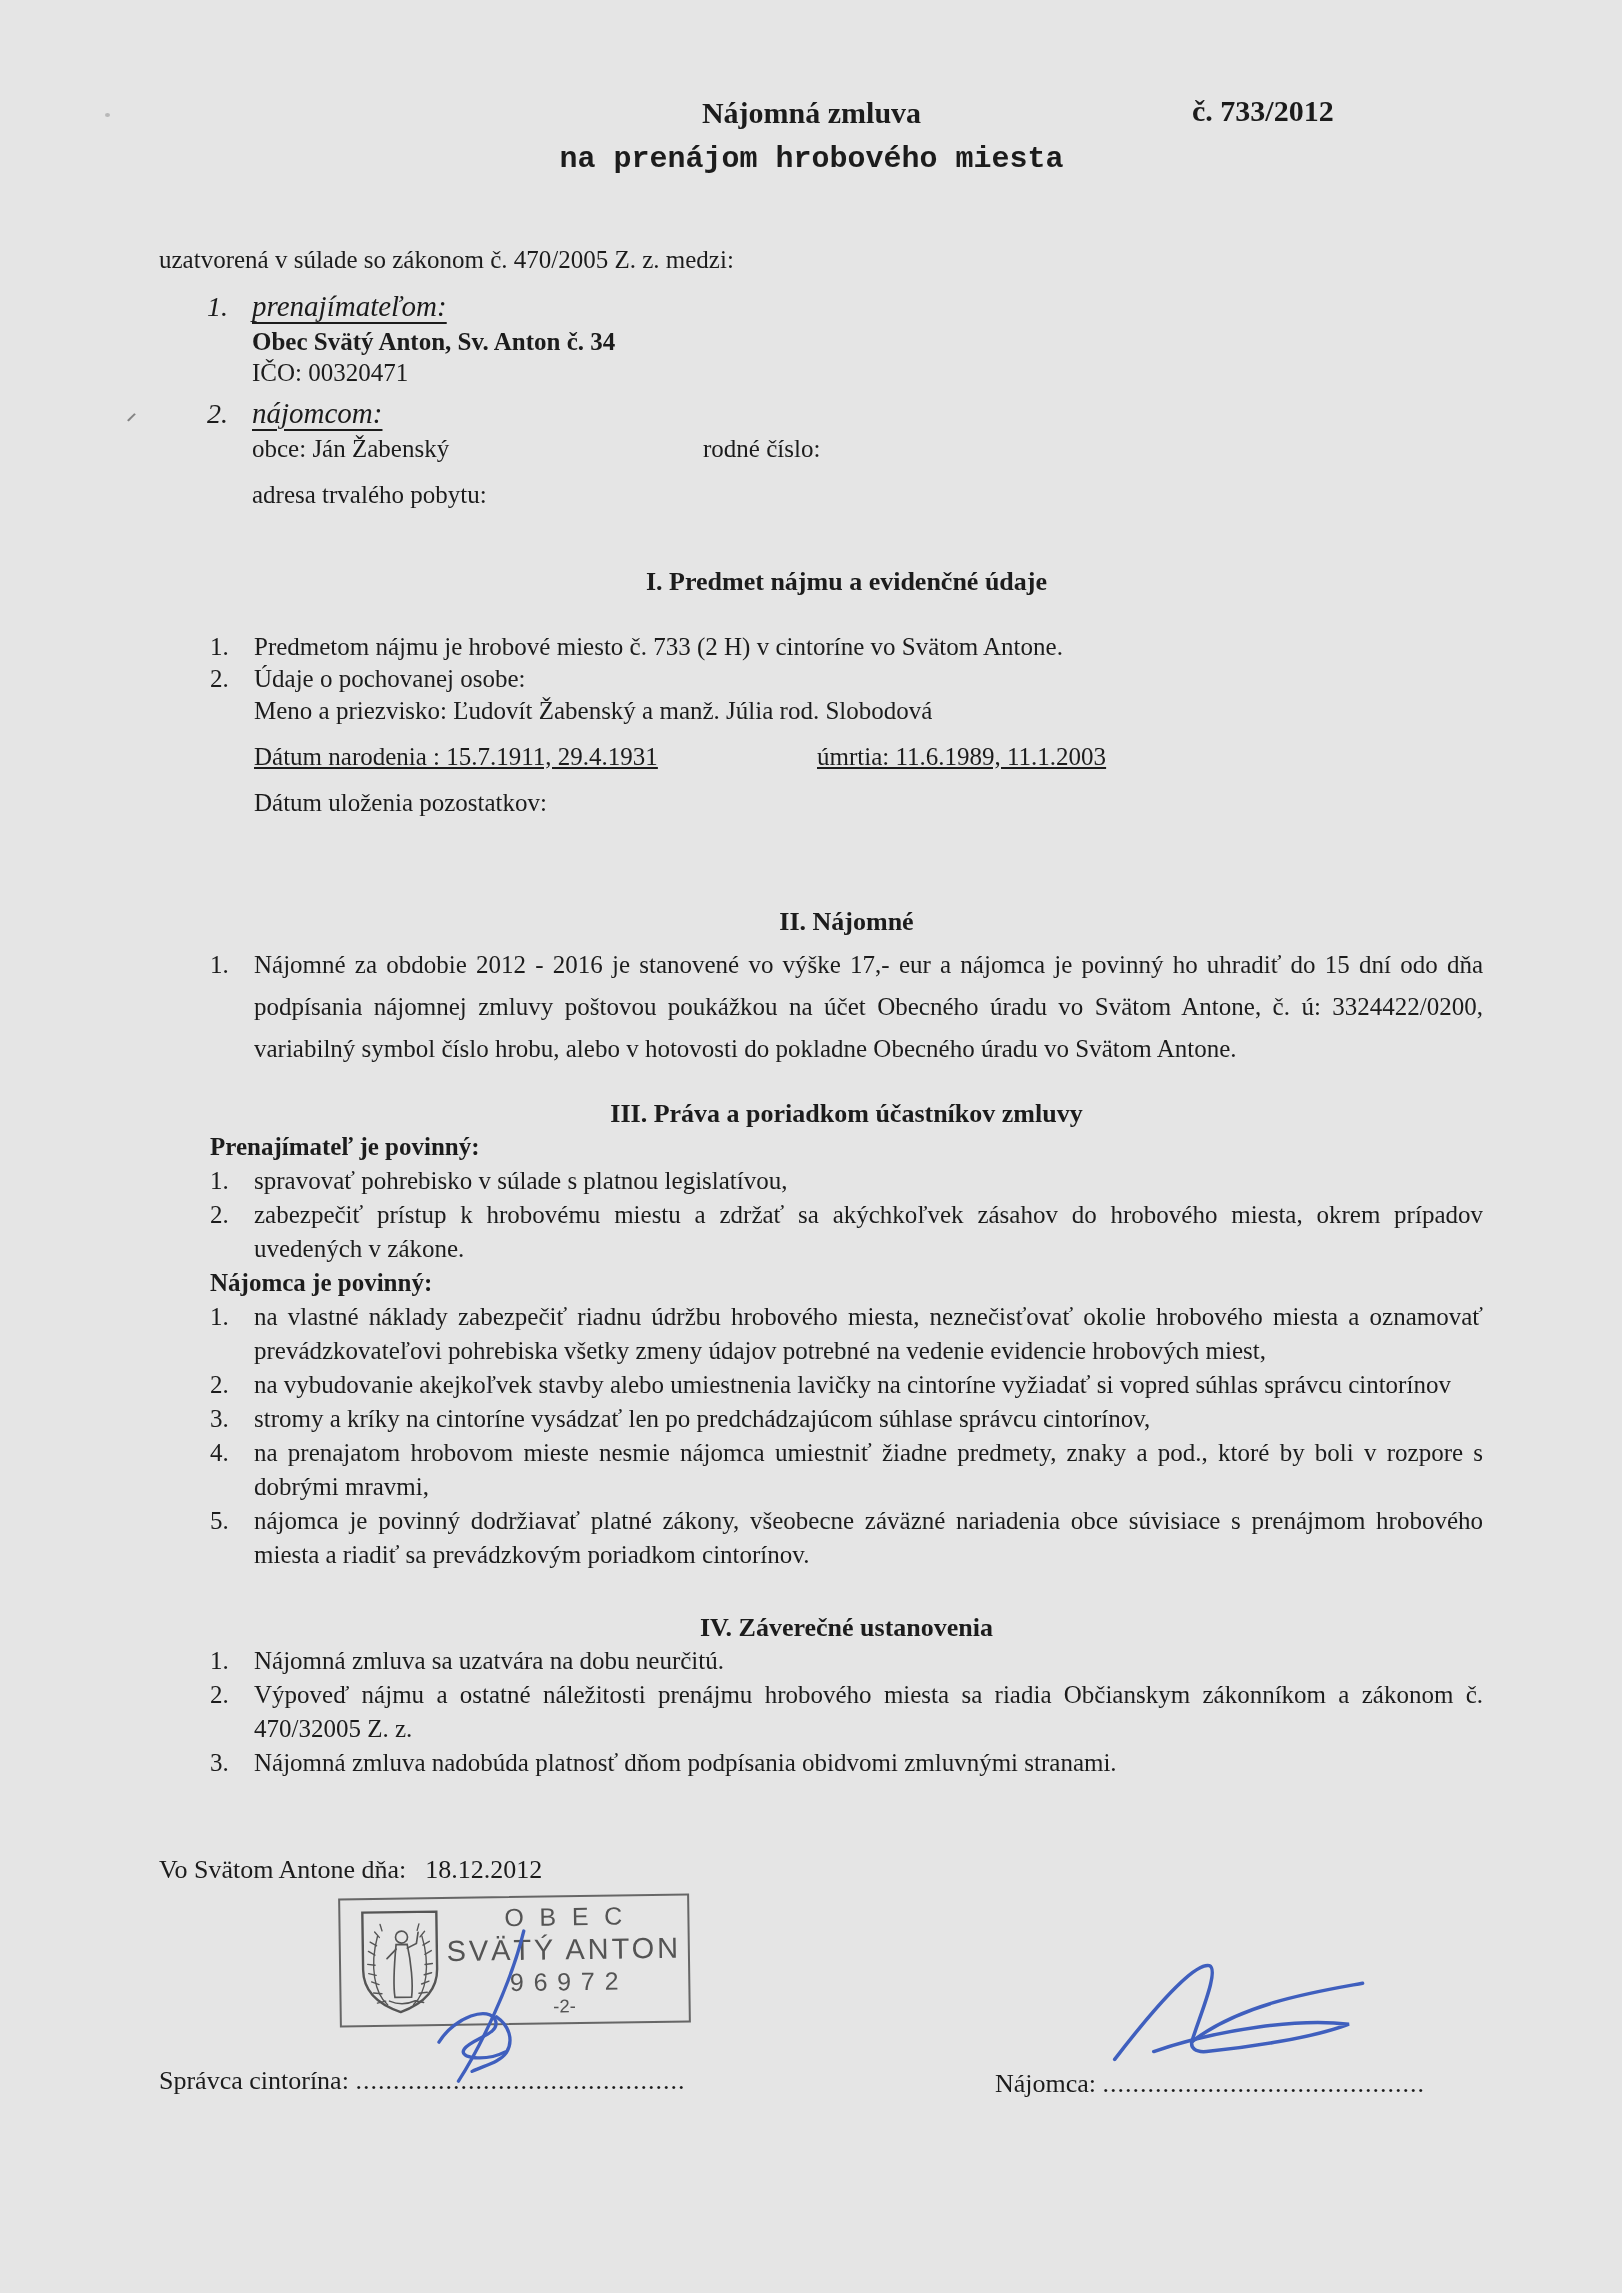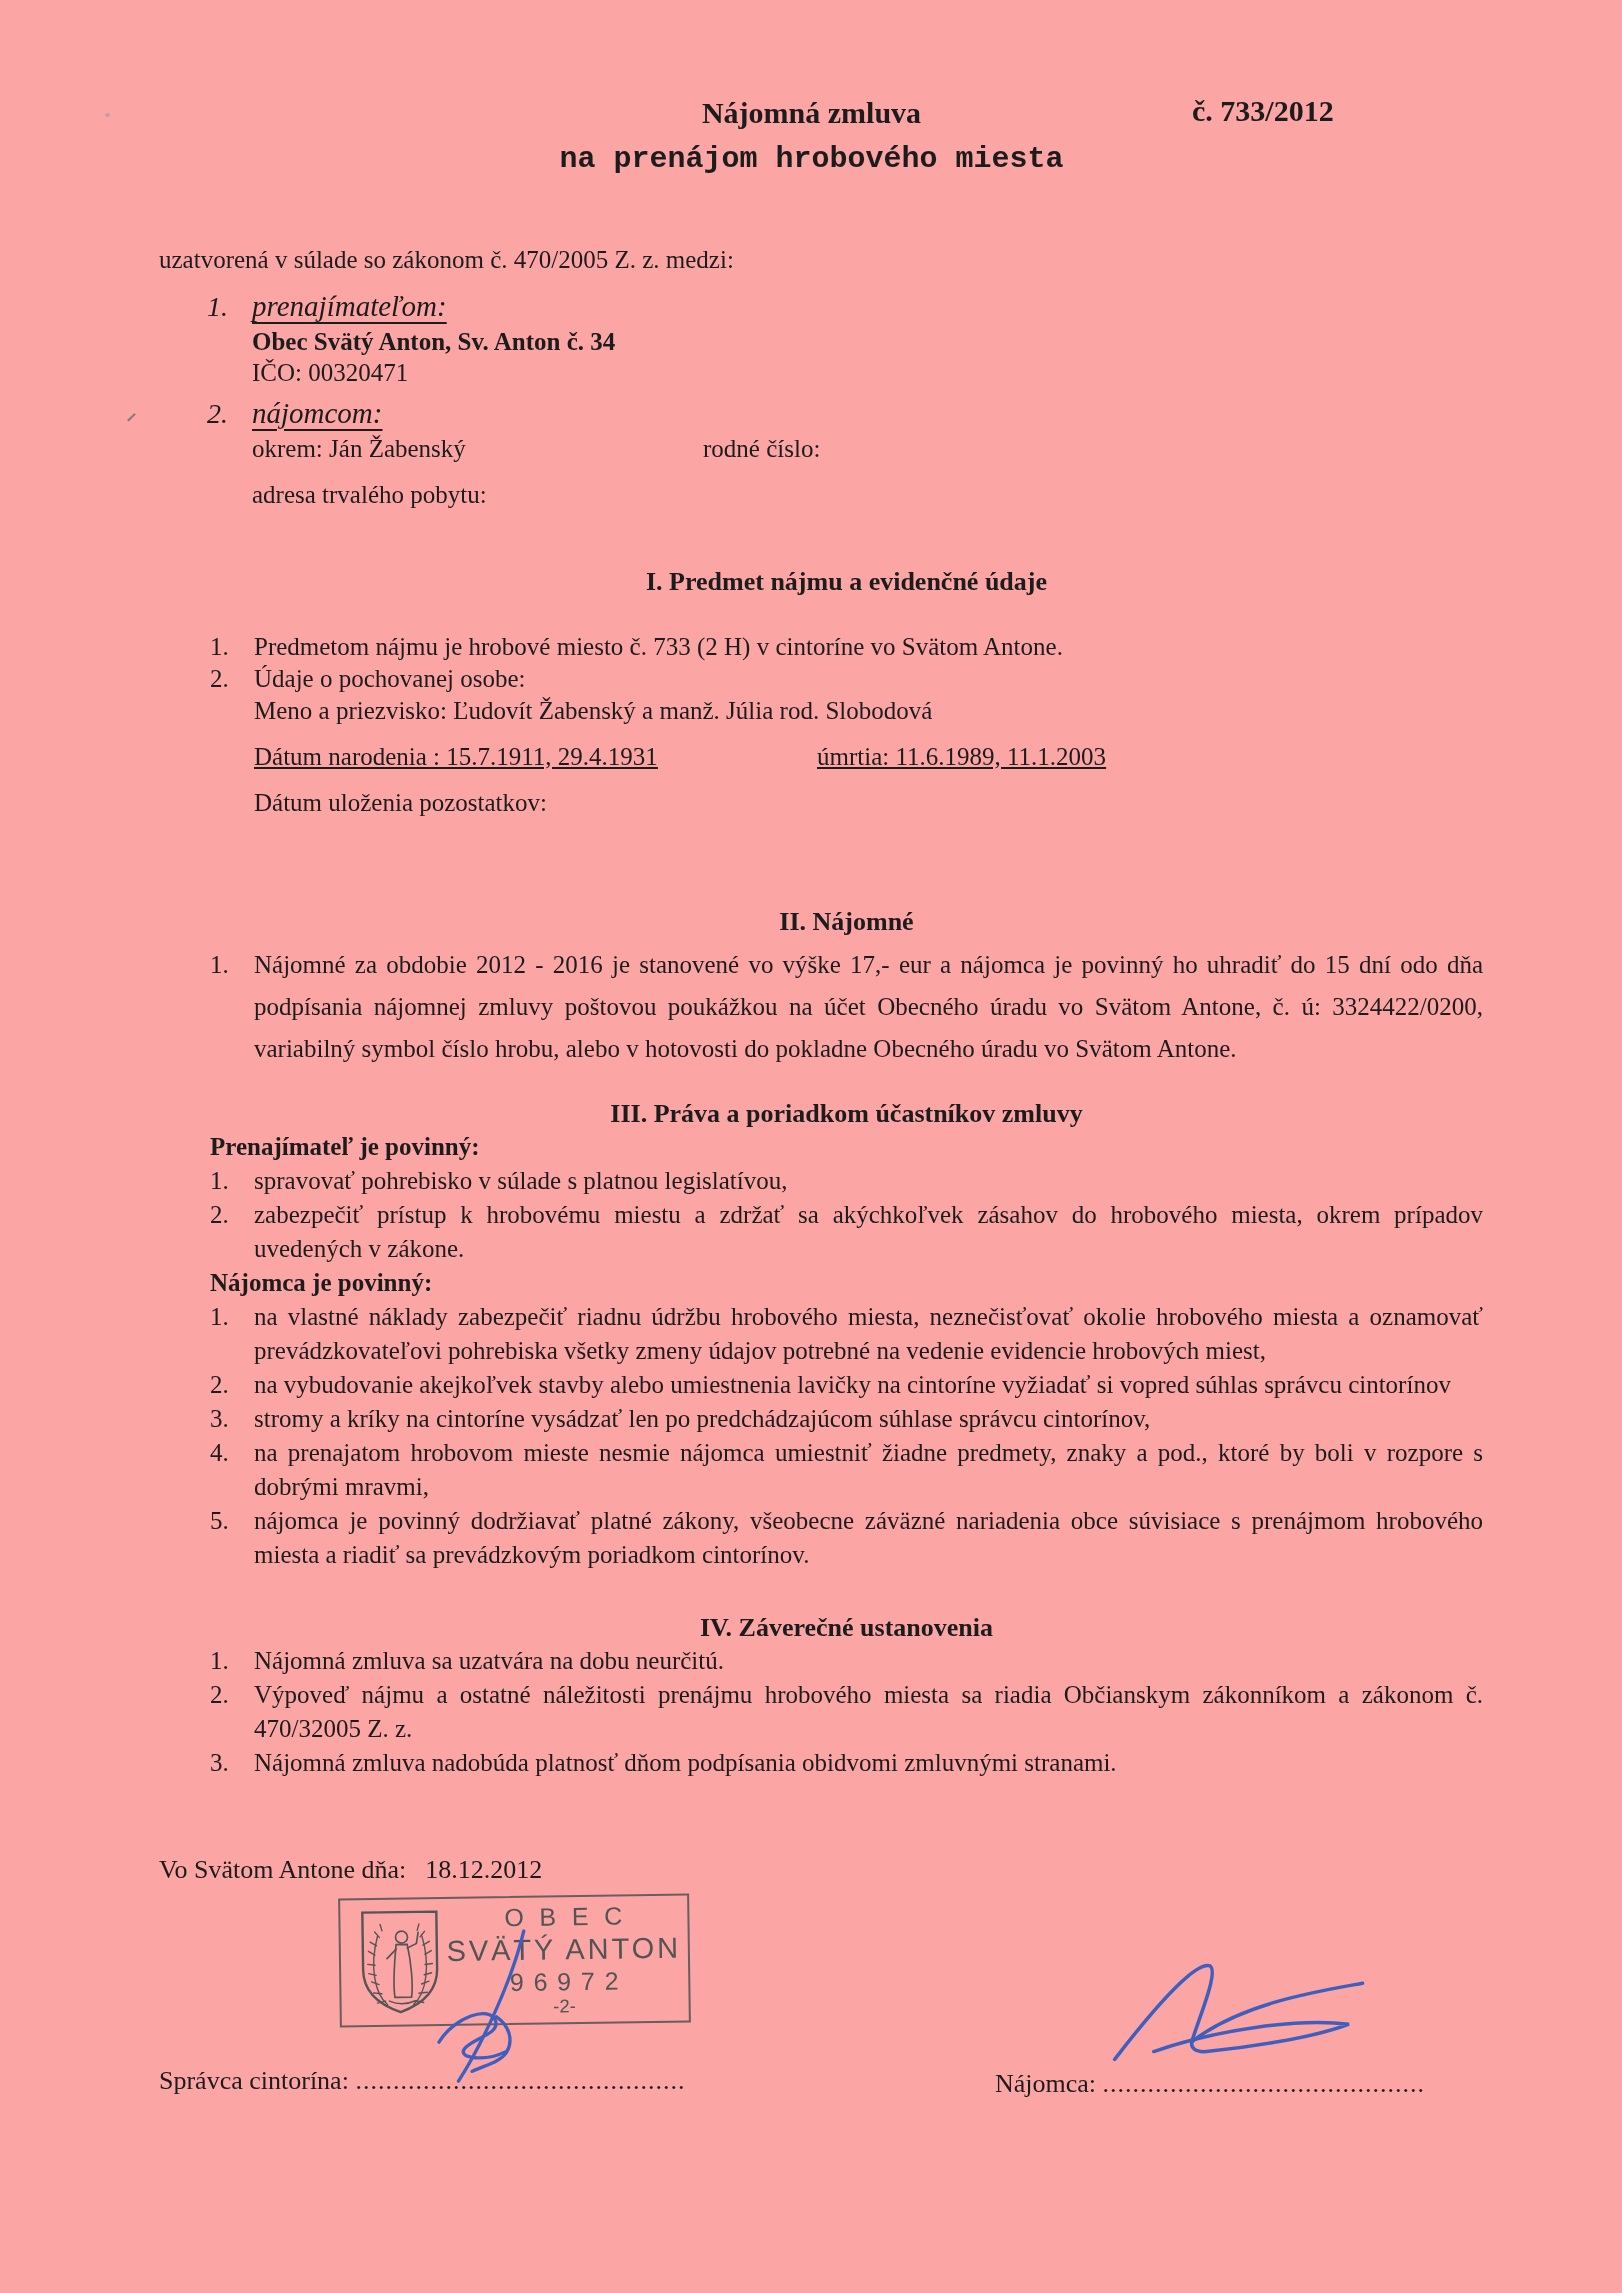--- a/index.html
+++ b/index.html
@@ -1,21 +1,21 @@
 <!DOCTYPE html>
 <html><head>
 <meta charset="utf-8">
 <style>
   * { box-sizing: border-box; }
   html,body { margin:0; padding:0; background:#ffffff; }
   .page {
     position: relative;
     width: 1623px;
     height: 2294px;
-    background: #fca5a5;
+    background: #e5e5e5;
     font-family: "Liberation Serif", "DejaVu Serif", serif;
     color: #1c1c1c;
     overflow: hidden;
   }
 
   
   .header { position: relative; padding-top: 94px; text-align: center; }
   .title-line { font-size: 30px; font-weight: bold; line-height: 37px; }
   .title-line2 { margin-top: 10px; font-family: Liberation Mono, monospace; }
   .contract-number {
@@ -127,21 +127,21 @@
     <div class="party-details">
       <div class="bold">Obec Svätý Anton, Sv. Anton č. 34</div>
       <div>IČO: 00320471</div>
     </div>
     <div class="party-role-row party2">
       <span class="party-num">2.</span>
       <span class="party-role">nájomcom:</span>
     </div>
     <div class="party-details">
       <div class="inline-row">
-        <span class="w-meno">okrem: Ján Žabenský</span>
+        <span class="w-meno">obce: Ján Žabenský</span>
         <span>rodné číslo:</span>
       </div>
       <div class="address-line">adresa trvalého pobytu:</div>
     </div>
   </div>
 
   <div class="sec-heading h1">I. Predmet nájmu a evidenčné údaje</div>
   <div class="list sec1-list lh33">
     <div class="li">
       <span class="li-num">1.</span>

